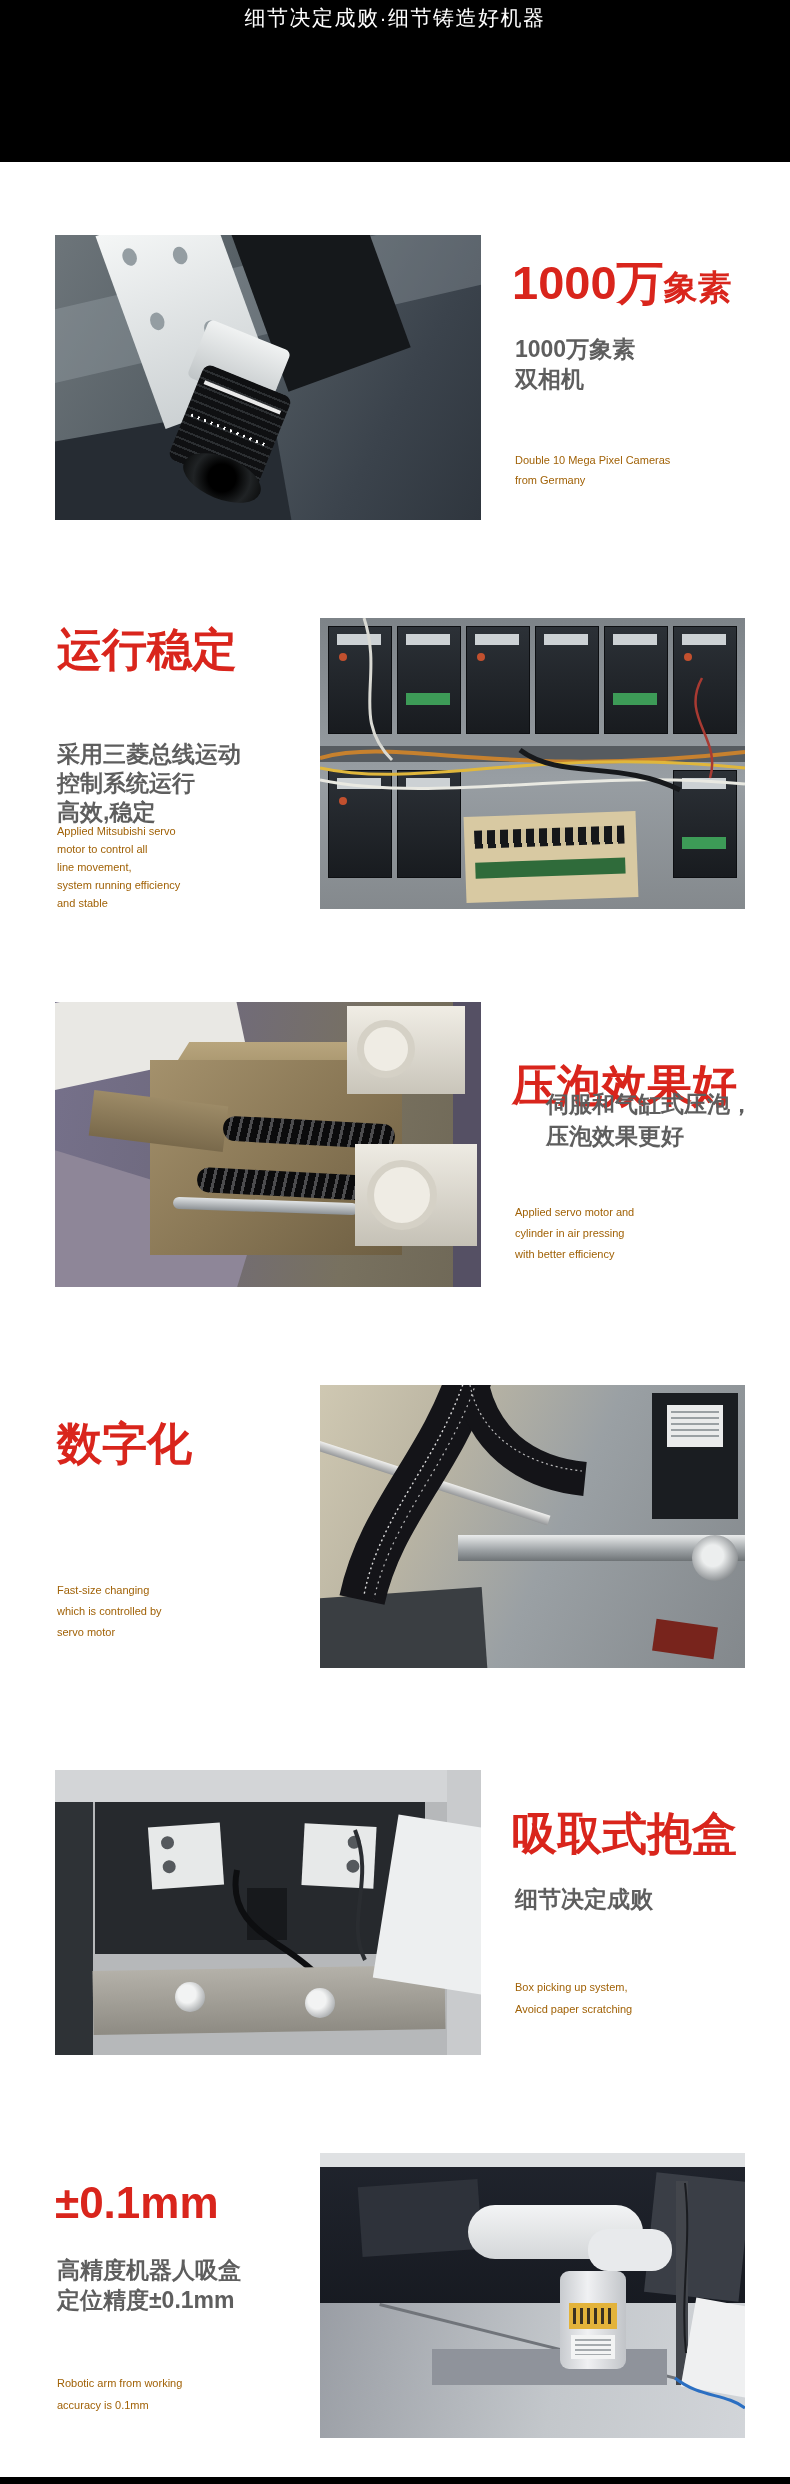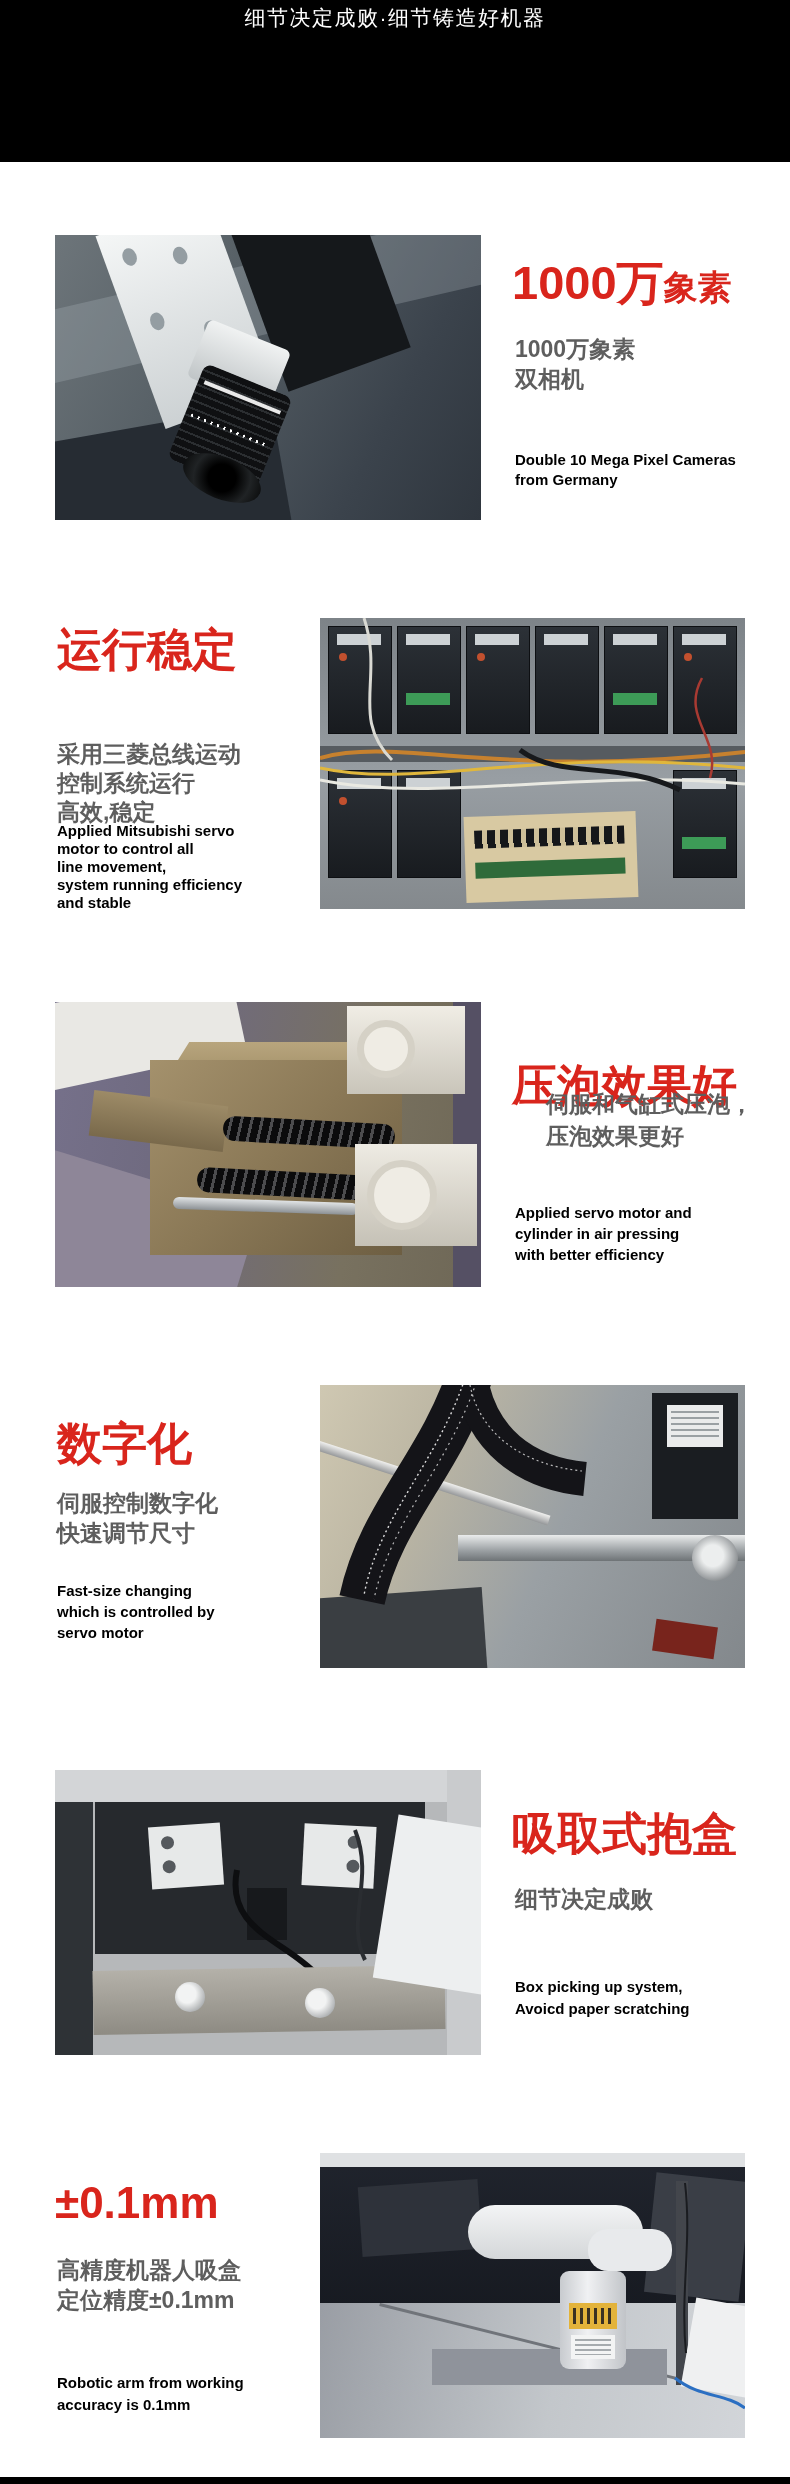--- a/index.html
+++ b/index.html
@@ -10,21 +10,21 @@
   
   .header{position:absolute;left:0;top:0;width:790px;height:162px;background:#000000;
     display:flex;flex-direction:column;align-items:center;justify-content:flex-start;}
   .header .h-title{margin-top:22px;color:#ffffff;font-size:56px;font-weight:700;letter-spacing:7px;line-height:1.1;white-space:nowrap;}
   .header .h-sub{margin-top:4px;color:#ffffff;font-size:21px;font-weight:400;letter-spacing:1.5px;white-space:nowrap;}
   
   .red-title{position:absolute;color:#d9251c;font-weight:700;font-size:45px;line-height:1.05;white-space:nowrap;}
   .red-title .big{font-size:47px;}
   .red-title .small{font-size:34px;}
   .zh-block{position:absolute;color:#5e5e5e;font-weight:700;font-size:23px;line-height:30px;white-space:nowrap;}
-  .en-block{position:absolute;color:#000000;font-weight:700;font-size:15px;line-height:21px;white-space:nowrap;}
+  .en-block{position:absolute;color:#a16207;font-weight:400;font-size:11px;line-height:21px;white-space:nowrap;}
   .en-tight{line-height:18px;}
   .en-mid{line-height:20px;}
   .en-wide{line-height:22px;}
   .zh-tight{line-height:29px;}
   
   .photo{position:absolute;overflow:hidden;}
   .photo *{position:absolute;}
   
   .p1{background:linear-gradient(118deg,#6d757a 0%,#576066 35%,#3b434c 75%,#2f363e 100%);}
   .p1-band{left:-50px;top:22px;width:560px;height:72px;background:rgba(165,175,180,.32);transform:rotate(-13deg);}
@@ -225,24 +225,20 @@
     <div>伺服和气缸式压泡，</div>
     <div>压泡效果更好</div>
   </div>
   <div class="en-block" style="left:515px;top:1202px;">
     <div>Applied servo motor and</div>
     <div>cylinder in air pressing</div>
     <div>with better efficiency</div>
   </div>
 
   <div class="red-title" style="left:57px;top:1420px;">数字化</div>
-  <div class="zh-block" style="left:57px;top:1488px;">
-    <div>伺服控制数字化</div>
-    <div>快速调节尺寸</div>
-  </div>
   <div class="en-block" style="left:57px;top:1580px;">
     <div>Fast-size changing</div>
     <div>which is controlled by</div>
     <div>servo motor</div>
   </div>
   <div class="photo p4" style="left:320px;top:1385px;width:425px;height:283px;">
     <div class="p4-rod"></div>
     <div class="p4-dark"></div>
     <svg width="425" height="283" style="left:0;top:0;">
       <path d="M150,-10 C120,80 60,130 42,215" stroke="#141418" stroke-width="46" fill="none"></path>

